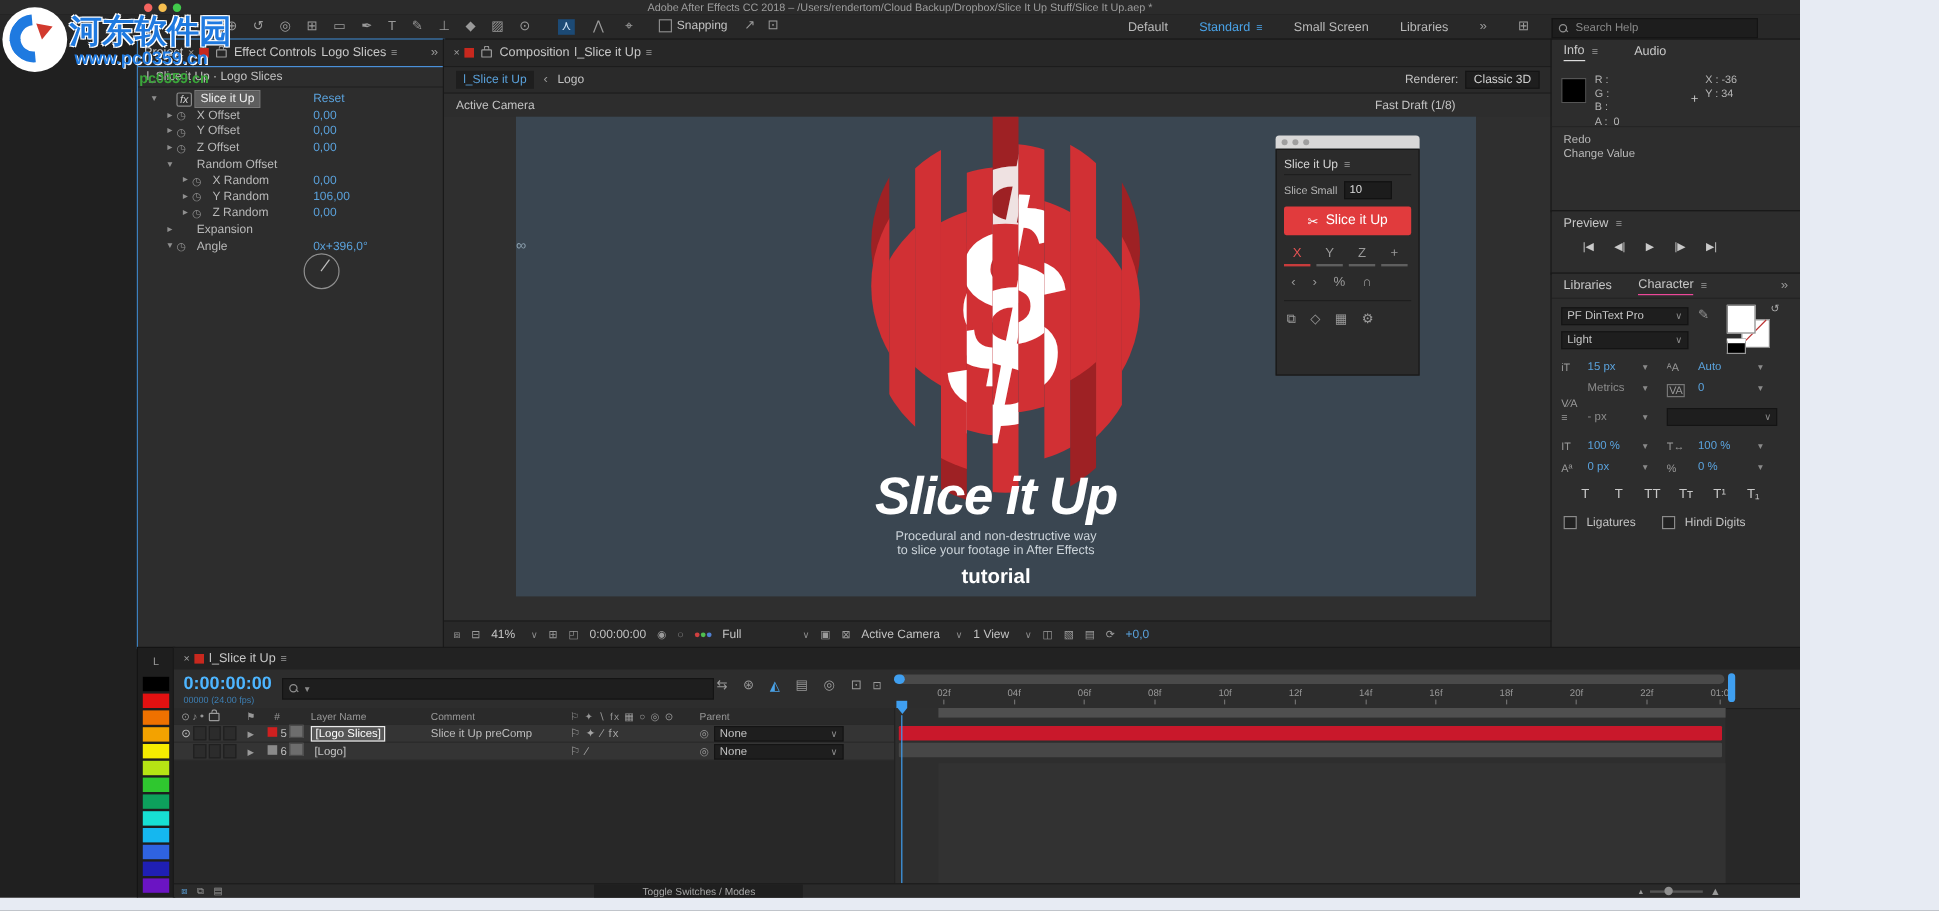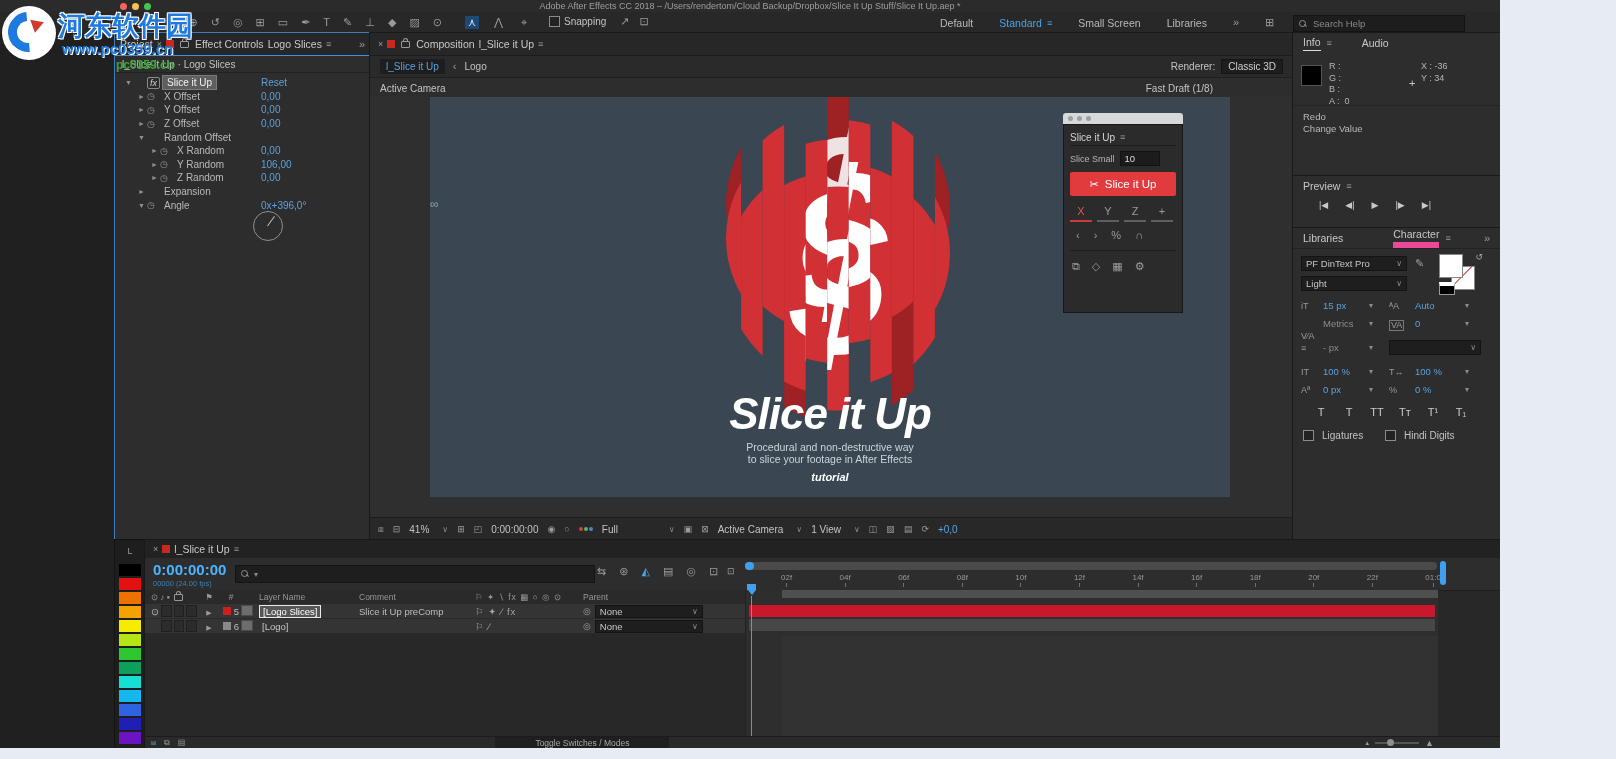--- a/index.html
+++ b/index.html
@@ -358,21 +358,21 @@
               <use href="#dollar" fill="#fff"></use>
             </g>
           <g clip-path="url(#s12)" transform="translate(0,2)">
               <use href="#disc" fill="#d13034"></use>
               <use href="#dollar" fill="#fff"></use>
             </g>
         </svg>
         <div class="ab" style="left:0;top:292px;width:800px;text-align:center;color:#fff;font-size:44px;font-weight:bold;font-style:italic;letter-spacing:-1px">Slice it Up</div>
         <div class="ab" style="left:0;top:344px;width:800px;text-align:center;color:#ccd4da;font-size:10.5px">Procedural and non-destructive way</div>
         <div class="ab" style="left:0;top:356px;width:800px;text-align:center;color:#ccd4da;font-size:10.5px">to slice your footage in After Effects</div>
-        <div class="ab" style="left:0;top:374px;width:800px;text-align:center;color:#fff;font-size:11px;font-weight:bold;font-style:italic">tutorial</div>
+        <div class="ab" style="left:0;top:374px;width:800px;text-align:center;color:#fff;font-size:17px;font-weight:bold;">tutorial</div>
       </div>
 
       <div class="ab" style="left:693px;top:16px;width:120px;height:200px">
         <div style="height:11px;background:#d8d8d8;border-radius:3px 3px 0 0;display:flex;align-items:center;gap:4px;padding-left:5px">
           <span class="dot" style="width:5px;height:5px;background:#9f9f9f"></span>
           <span class="dot" style="width:5px;height:5px;background:#9f9f9f"></span>
           <span class="dot" style="width:5px;height:5px;background:#9f9f9f"></span>
         </div>
         <div style="background:#2b2b2b;border:1px solid #181818;height:189px;box-sizing:border-box;padding:4px 6px">
           <div class="r" style="height:16px;border-bottom:1px solid #1e1e1e;gap:5px;margin-bottom:5px">
@@ -477,21 +477,21 @@
         <span style="color:#c9c9c9;font-size:9px">◀|</span>
         <span style="color:#c9c9c9;font-size:9px">▶</span>
         <span style="color:#c9c9c9;font-size:9px">|▶</span>
         <span style="color:#c9c9c9;font-size:9px">▶|</span>
       </div>
   </div>
 
   <div class="panel" style="left:1293px;top:228px;width:207px;height:312px">
     <div class="r" style="height:20px;padding:0 10px;gap:6px;border-bottom:1px solid #232323">
       <span class="tabtxt dim">Libraries</span>
-      <span class="tabtxt" style="margin-left:44px;border-bottom:6px solid #ec4899;padding-bottom:2px">Character</span>
+      <span class="tabtxt" style="margin-left:16px;border-bottom:1px solid #ec4899;padding-bottom:2px">Character</span>
       <span class="ic-s">≡</span>
       <span class="ic" style="margin-left:auto">»</span>
     </div>
     <div class="selbox ab" style="left:8px;top:28px;width:106px">
       <span>PF DinText Pro</span>
         <span class="chv">∨</span>
     </div>
     <span class="ic ab" style="left:122px;top:30px">✎</span>
     <div class="ab" style="left:144px;top:24px;width:46px;height:40px">
       <span class="ab" style="left:14px;top:14px;width:22px;height:22px;background:#fff;border:1px solid #888"></span>

